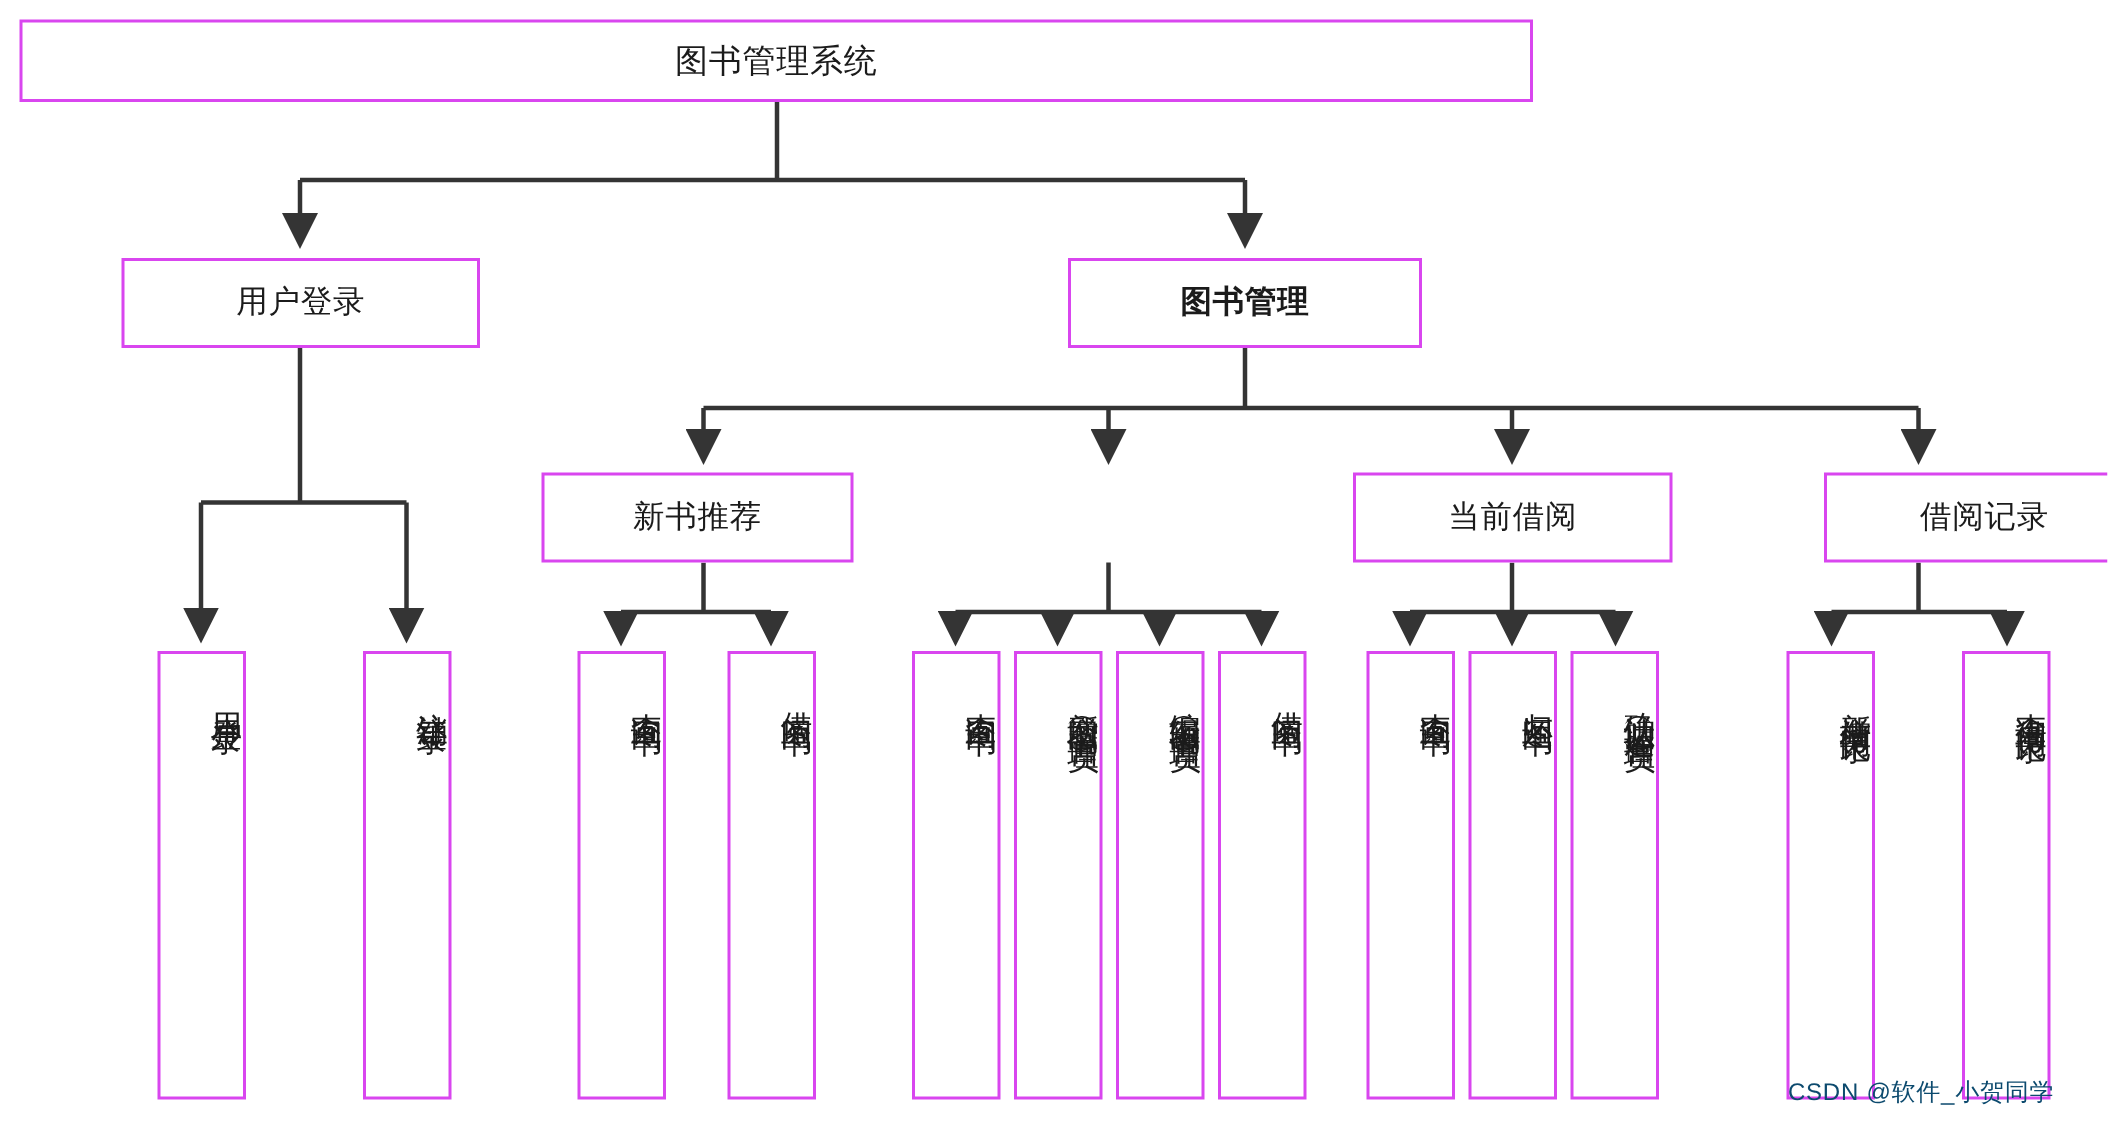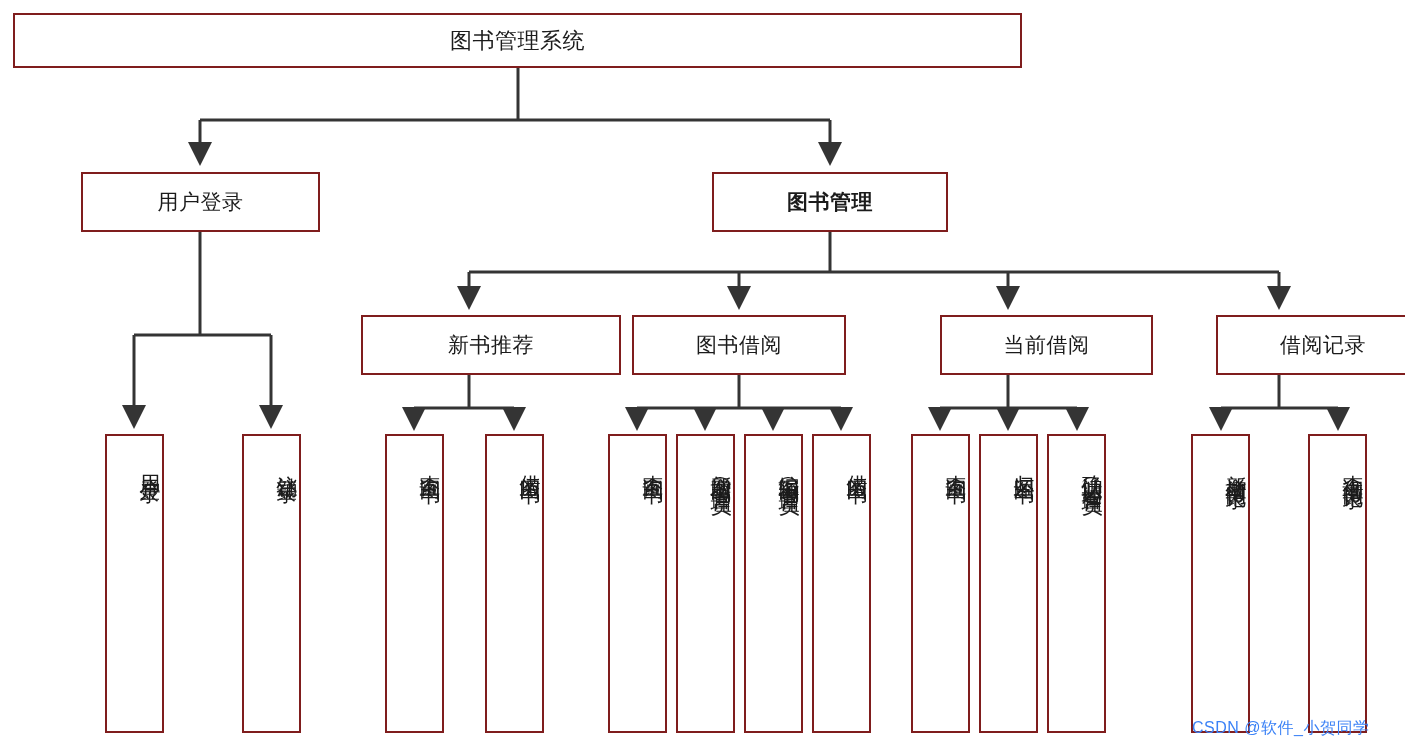--- a/index.html
+++ b/index.html
@@ -20,21 +20,21 @@
   #edges {
     position: absolute;
     left: 0;
     top: 0;
     width: 1405px;
     height: 747px;
   }
   .node {
     position: absolute;
     box-sizing: border-box;
-    border: 2px solid #7f1d1d;
+    border: 2px solid #d946ef;
     background: #ffffff;
     display: flex;
     align-items: center;
     justify-content: center;
     color: #1b1b1b;
     font-size: 21px;
     line-height: 1.15;
     letter-spacing: 0.5px;
   }
   .node.vertical {
@@ -49,21 +49,21 @@
   .node.vertical > .label {
     display: block;
     writing-mode: vertical-rl;
     text-orientation: upright;
   }
   .node.root {
     font-size: 22px;
   }
   .watermark {
     position: absolute;
-    color: #3b82f6;
+    color: #0c4a6e;
     font-size: 16px;
     letter-spacing: 0.5px;
     white-space: nowrap;
     user-select: none;
   }
 </style>
 </head>
 <body>
 
 <div id="canvas">
@@ -123,27 +123,24 @@
     <span class="label">图书管理系统</span>
   </div>
 
   <div class="node" style="left:81px; top:172px; width:239px; height:60px;">
     <span class="label">用户登录</span>
   </div>
   <div class="node" style="left:712px; top:172px; width:236px; height:60px;font-weight:bold;">
     <span class="label">图书管理</span>
   </div>
 
-  <div class="node" style="left:361px; top:315px; width:260px; height:60px;">
+  <div class="node" style="left:361px; top:315px; width:208px; height:60px;">
     <span class="label">新书推荐</span>
   </div>
-  <div class="node" style="left:632px; top:315px; width:214px; height:60px;">
-    <span class="label">图书借阅</span>
-  </div>
-  <div class="node" style="left:902px; top:315px; width:213px; height:60px;margin-left:38px;">
+  <div class="node" style="left:902px; top:315px; width:213px; height:60px;">
     <span class="label">当前借阅</span>
   </div>
   <div class="node" style="left:1172px; top:315px; width:214px; height:60px;margin-left:44px;">
     <span class="label">借阅记录</span>
   </div>
 
   <div class="node vertical" style="left:105px; top:434px; width:59px; height:299px;">
     <span class="label">用户登录</span>
   </div>
   <div class="node vertical" style="left:242px; top:434px; width:59px; height:299px;">

